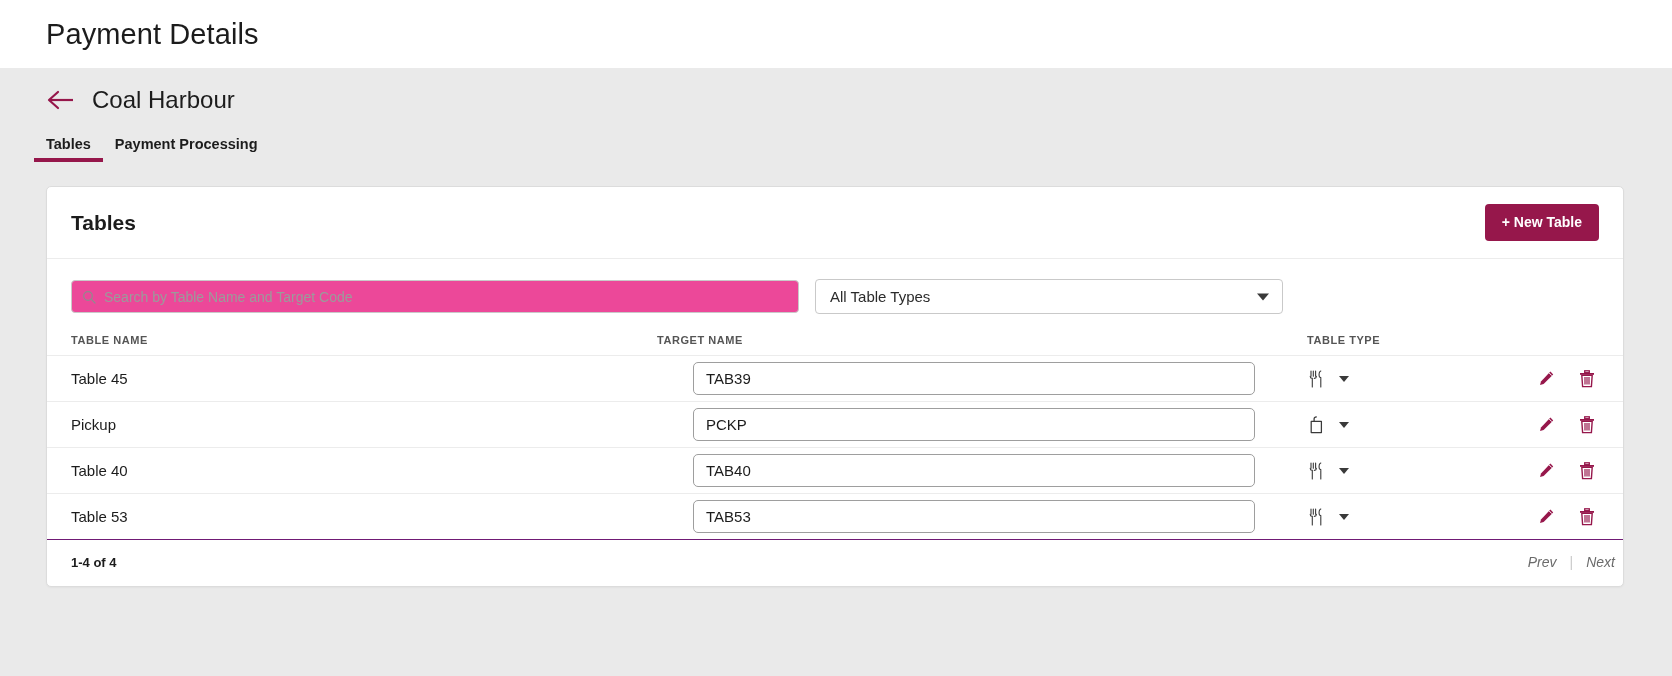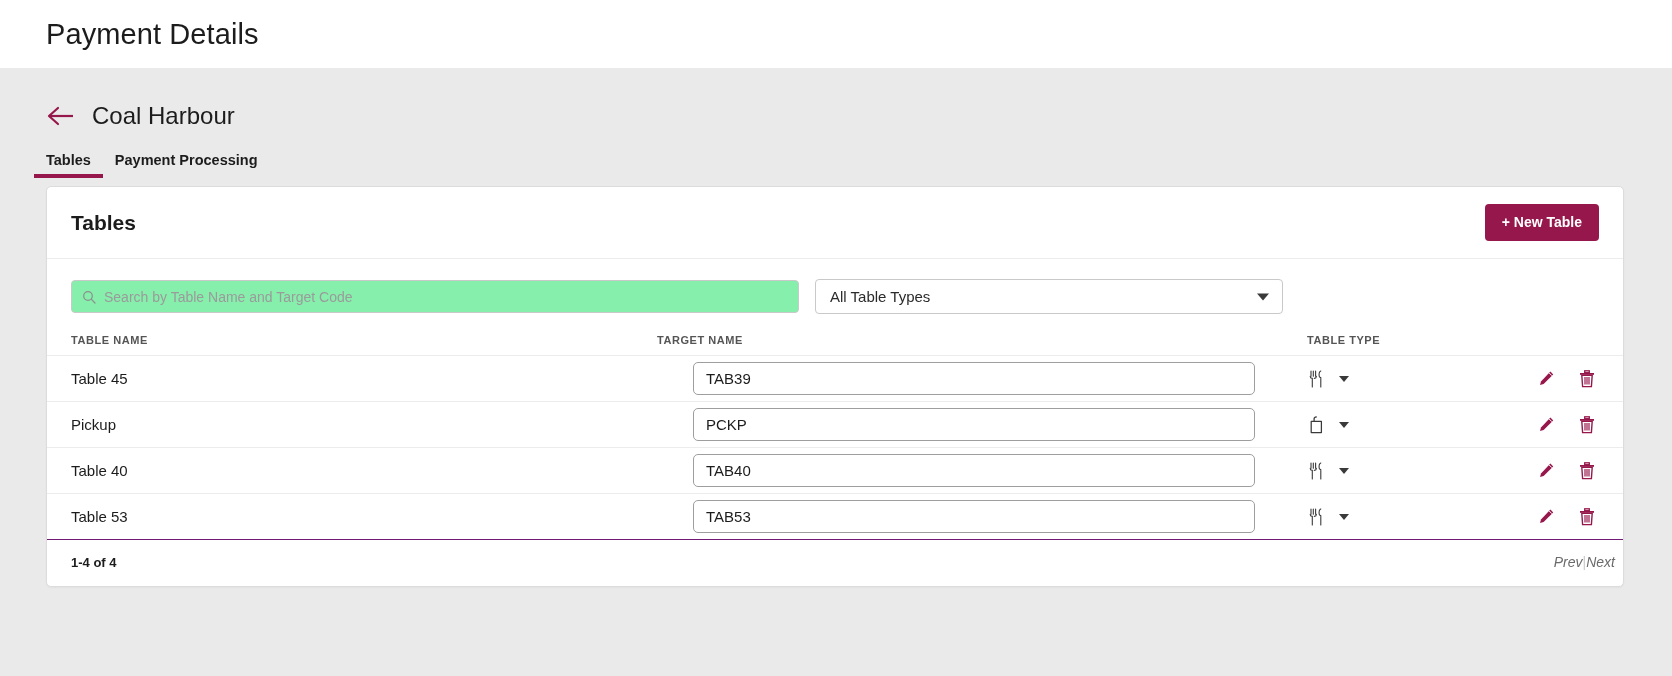--- a/index.html
+++ b/index.html
@@ -24,21 +24,21 @@
     font-size: 29px;
     font-weight: 400;
     color: #1c1c1c;
     letter-spacing: 0.1px;
   }
 
   
   .subheader {
     background: #eaeaea;
     height: 118px;
-    padding: 16px 46px;
+    padding: 0 46px;
     position: relative;
   }
   .subheader-row {
     display: flex;
     align-items: center;
     padding-top: 18px;
     gap: 16px;
   }
   .back-arrow {
     width: 30px;
@@ -134,21 +134,21 @@
   .search-box input {
     width: 100%;
     height: 100%;
     border: 1px solid #c9c9c9;
     border-radius: 4px;
     padding: 0 10px 0 32px;
     font-family: "Liberation Sans", sans-serif;
     font-size: 14px;
     color: #2b2b2b;
     outline: none;
-    background: #86efac;
+    background: #ec4899;
   }
   .search-box input::placeholder { color: #9b9b9b; }
   .search-icon {
     position: absolute;
     left: 11px;
     top: 50%;
     transform: translateY(-50%);
     pointer-events: none;
     display: flex;
   }
@@ -260,20 +260,21 @@
     padding: 14px 8px 16px 24px;
   }
   .range-text {
     font-size: 13px;
     font-weight: 700;
     color: #1c1c1c;
   }
   .pager {
     display: flex;
     align-items: center;
+    gap: 13px;
     font-size: 14px;
     font-style: italic;
     color: #6b6b6b;
   }
   .pager .pager-link { cursor: pointer; }
   .pager-sep { color: #c9c9c9; font-style: normal; }
 </style>
 </head>
 <body>
 

